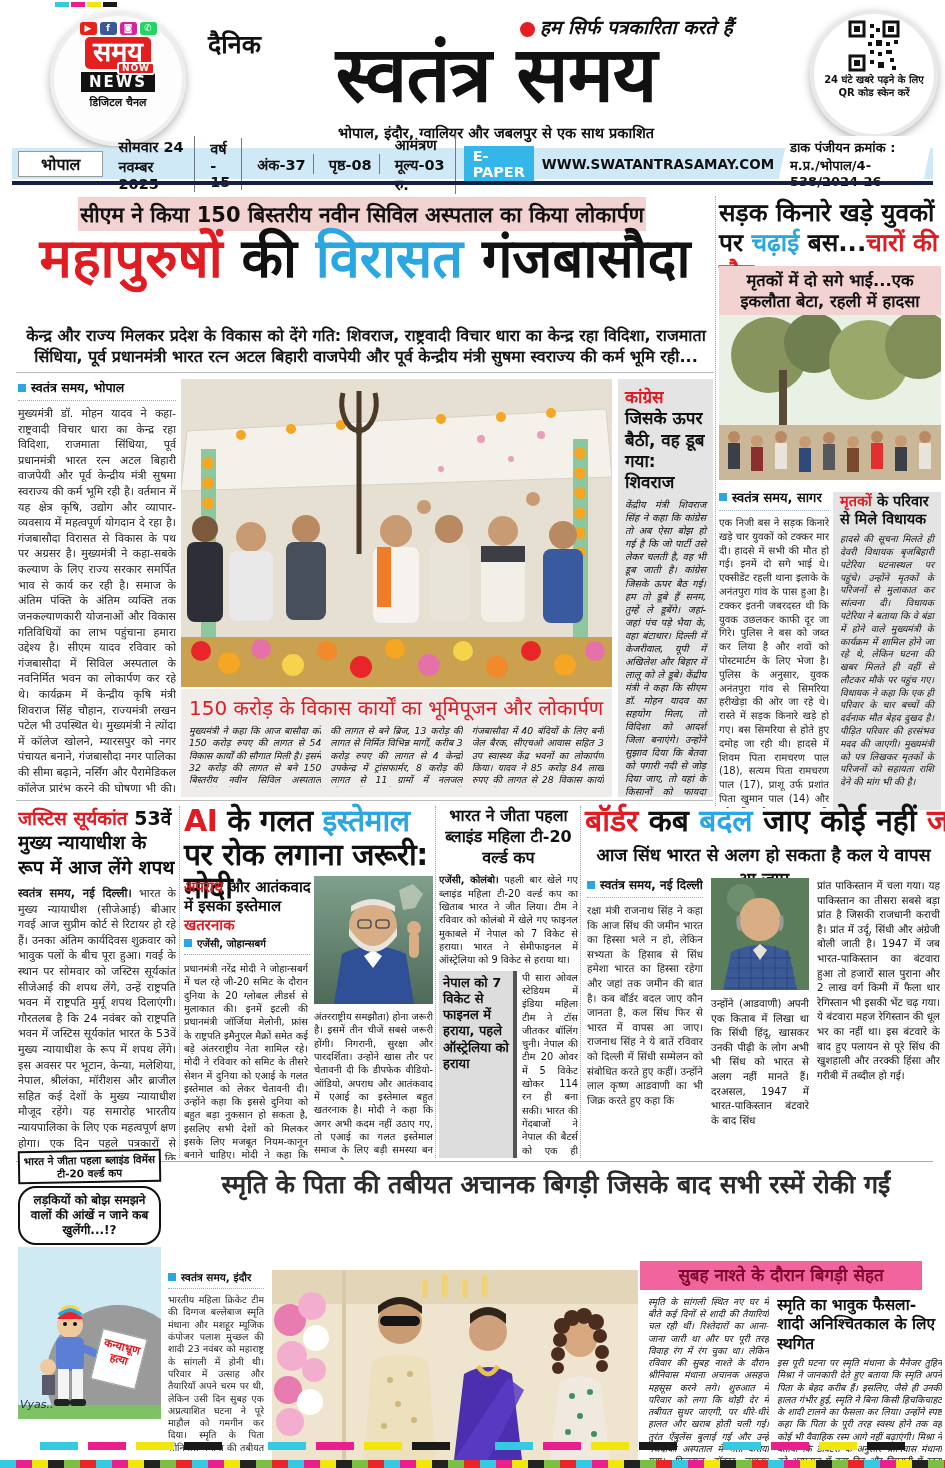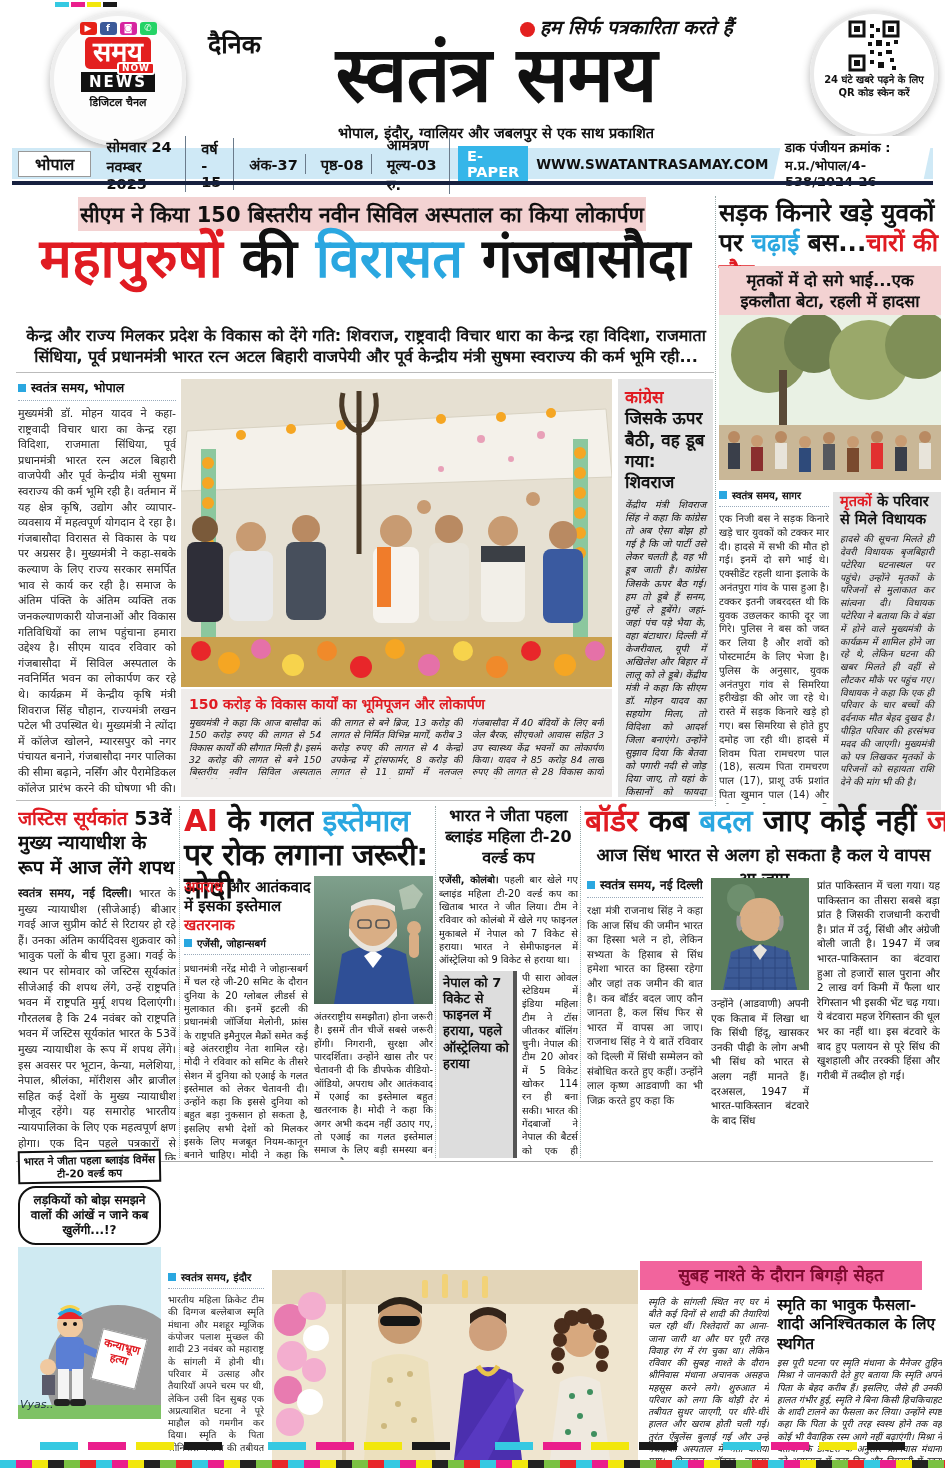--- a/index.html
+++ b/index.html
@@ -33,37 +33,37 @@
   .tagdot{left:520px;top:22px;width:15px;height:15px;border-radius:50%;background:#e3201f;}
   .masthead{left:192px;top:36px;width:608px;text-align:center;font-size:77px;font-weight:800;line-height:1.02;
             letter-spacing:-1px;white-space:nowrap;}
   .publine{left:192px;top:122px;width:608px;text-align:center;font-size:14.5px;font-weight:bold;}
   .qr-wrap{left:810px;top:10px;width:128px;height:128px;border-radius:50%;background:#fff;
            box-shadow:0 3px 8px rgba(0,0,0,.3), inset 0 0 0 4px #e9e9e9;text-align:center;box-sizing:border-box;padding-top:10px;}
   .qr-cap{font-size:10px;font-weight:bold;line-height:1.25;padding:2px 14px 0;}
   
   .dateline{left:12px;top:148px;width:921px;height:31px;background:#cfe9f6;display:flex;align-items:center;
             gap:8px;padding:0 6px;box-sizing:border-box;font-weight:bold;}
-  .city-box{background:#fff;border:1px solid #999;padding:1px 16px;font-size:16px;}
+  .city-box{background:#fff;border:1px solid #999;padding:1px 22px;font-size:16px;}
   .dl-item{font-size:14.5px;padding:0 7px;border-right:1.5px solid #6b7b8b;}
   .dl-item:last-of-type{border-right:none;}
   .epaper{background:#35b6e9;color:#fff;font-size:14.5px;padding:2px 9px;}
   .website{font-size:13.5px;}
   .postal{margin-left:auto;font-size:13px;background:#fff;padding:2px 8px;transform:skewX(-12deg);}
   .postal>span{display:inline-block;transform:skewX(12deg);}
   .navy-rule{left:12px;top:181px;width:921px;height:4px;background:#17213f;}
   
   .kicker{left:78px;top:197px;width:568px;background:#f3d2d2;text-align:center;font-size:21px;font-weight:800;padding:3px 0;}
   .lead-headline{left:12px;top:232px;width:706px;text-align:center;font-size:54px;font-weight:800;line-height:1.0;white-space:nowrap;}
   .lead-deck{left:22px;top:325px;width:688px;text-align:center;font-size:16px;font-weight:bold;line-height:1.32;color:#151515;}
   .lead-rule{left:16px;top:372px;width:698px;border-top:1px solid #bbb;}
   .lead-col1{left:18px;top:379px;width:158px;height:418px;}
   .lead-photo{left:181px;top:379px;width:431px;height:308px;overflow:hidden;}
   .lead-caption{left:181px;top:689px;width:431px;height:108px;background:#efecea;padding:5px 8px;box-sizing:border-box;}
-  .cap-title{color:#e01b22;font-weight:700;font-size:14px;margin-bottom:4px;}
+  .cap-title{color:#e01b22;font-weight:400;font-size:20px;margin-bottom:4px;}
   .cap-cols{display:flex;gap:9px;}
   .cap-cols div{flex:1;font-size:9.3px;font-style:italic;line-height:1.32;text-align:justify;overflow:hidden;height:62px;}
   .congress-box{left:618px;top:379px;width:95px;height:418px;padding:8px 7px;box-sizing:border-box;overflow:hidden;}
   .congress-box .t{font-size:17px;font-weight:800;line-height:1.25;margin-bottom:5px;}
   .congress-box .b{font-size:9.6px;font-style:italic;line-height:1.36;text-align:justify;}
   .vdiv-main{left:715px;top:196px;height:610px;}
   
   .acc-headline{left:719px;top:198px;width:222px;font-size:24.5px;font-weight:800;line-height:1.22;}
   .acc-sub{left:719px;top:266px;width:222px;background:#f3d2d2;font-size:16.5px;font-weight:800;text-align:center;
            line-height:1.28;padding:4px 2px;box-sizing:border-box;}
@@ -349,21 +349,21 @@
         <circle cx="158" cy="122" r="6" fill="#b98a62"></circle>
           <rect x="152" y="128" width="12" height="26" fill="#e23030"></rect>
         <circle cx="182" cy="126" r="6" fill="#c89b72"></circle>
           <rect x="176" y="132" width="12" height="24" fill="#3a3f4a"></rect>
         <circle cx="206" cy="122" r="6" fill="#b98a62"></circle>
           <rect x="200" y="128" width="12" height="26" fill="#e8e4da"></rect>
       </g>
     </svg>
   </div>
   <div class="abs acc-col">
-    <div class="byline" style="font-size:10px;">
+    <div class="byline" style="font-size:13px;">
         <span class="sq"></span>
         <span>स्वतंत्र समय, सागर</span>
       </div>
     <div class="body-text jt" style="height:292px;">एक निजी बस ने सड़क किनारे खड़े चार युवकों को टक्कर मार दी। हादसे में सभी की मौत हो गई। इनमें दो सगे भाई थे। एक्सीडेंट रहली थाना इलाके के अनंतपुरा गांव के पास हुआ है। टक्कर इतनी जबरदस्त थी कि युवक उछलकर काफी दूर जा गिरे। पुलिस ने बस को जब्त कर लिया है और शवों को पोस्टमार्टम के लिए भेजा है। पुलिस के अनुसार, युवक अनंतपुरा गांव से सिमरिया हरीखेड़ा की ओर जा रहे थे। रास्ते में सड़क किनारे खड़े हो गए। बस सिमरिया से होते हुए दमोह जा रही थी। हादसे में शिवम पिता रामचरण पाल (18), सत्यम पिता रामचरण पाल (17), प्राशू उर्फ प्रशांत पिता खुमान पाल (14) और उमेश पिता चेतू पाल (16) की मौत हो गई। सत्यम और शिवम सगे भाई थे। प्रशांत अपने परिवार का इकलौता बेटा था, उसकी एक बहन है। उमेश दो भाईयों में छोटा था।</div>
   </div>
   <div class="abs mla-box graybox">
     <div class="t"><span class="red">मृतकों</span><span> के परिवार से मिले विधायक</span></div>
     <div class="b">हादसे की सूचना मिलते ही देवरी विधायक बृजबिहारी पटेरिया घटनास्थल पर पहुंचे। उन्होंने मृतकों के परिजनों से मुलाकात कर सांत्वना दी। विधायक पटेरिया ने बताया कि वे बंडा में होने वाले मुख्यमंत्री के कार्यक्रम में शामिल होने जा रहे थे, लेकिन घटना की खबर मिलते ही वहीं से लौटकर मौके पर पहुंच गए। विधायक ने कहा कि एक ही परिवार के चार बच्चों की दर्दनाक मौत बेहद दुखद है। पीड़ित परिवार की हरसंभव मदद की जाएगी। मुख्यमंत्री को पत्र लिखकर मृतकों के परिजनों को सहायता राशि देने की मांग भी की है।</div>
   </div>
 
@@ -480,20 +480,21 @@
         <rect x="54" y="122" width="11" height="32" fill="#f4f4f4"></rect>
         <rect x="36" y="152" width="16" height="7" rx="3" fill="#222"></rect>
         <rect x="52" y="152" width="16" height="7" rx="3" fill="#222"></rect>
         <rect x="64" y="96" width="22" height="8" rx="4" fill="#5b7fd4" transform="rotate(24 64 96)"></rect>
       </svg>
       <div class="cartoon-paper">कन्याभ्रूण हत्या</div>
       <div class="cartoon-sign">Vyas..</div>
     </div>
   </div>
 
+  <div class="abs strip-head">स्मृति के पिता की तबीयत अचानक बिगड़ी जिसके बाद सभी रस्में रोकी गईं</div>
 
 
   <div class="abs wed-col1">
     <div class="byline">
         <span class="sq"></span>
         <span>स्वतंत्र समय, इंदौर</span>
       </div>
     <div class="body-text jt" style="height:160px;">भारतीय महिला क्रिकेट टीम की दिग्गज बल्लेबाज स्मृति मंधाना और मशहूर म्यूजिक कंपोजर पलाश मुच्छल की शादी 23 नवंबर को महाराष्ट्र के सांगली में होनी थी। परिवार में उत्साह और तैयारियाँ अपने चरम पर थी, लेकिन उसी दिन सुबह एक अप्रत्याशित घटना ने पूरे माहौल को गमगीन कर दिया। स्मृति के पिता श्रीनिवास मंधाना की तबीयत अचानक बिगड़ गई, जिसके बाद सभी रस्में रोक दी गईं और शादी को आगे के लिए टाल दिया गया।</div>
   </div>
 

